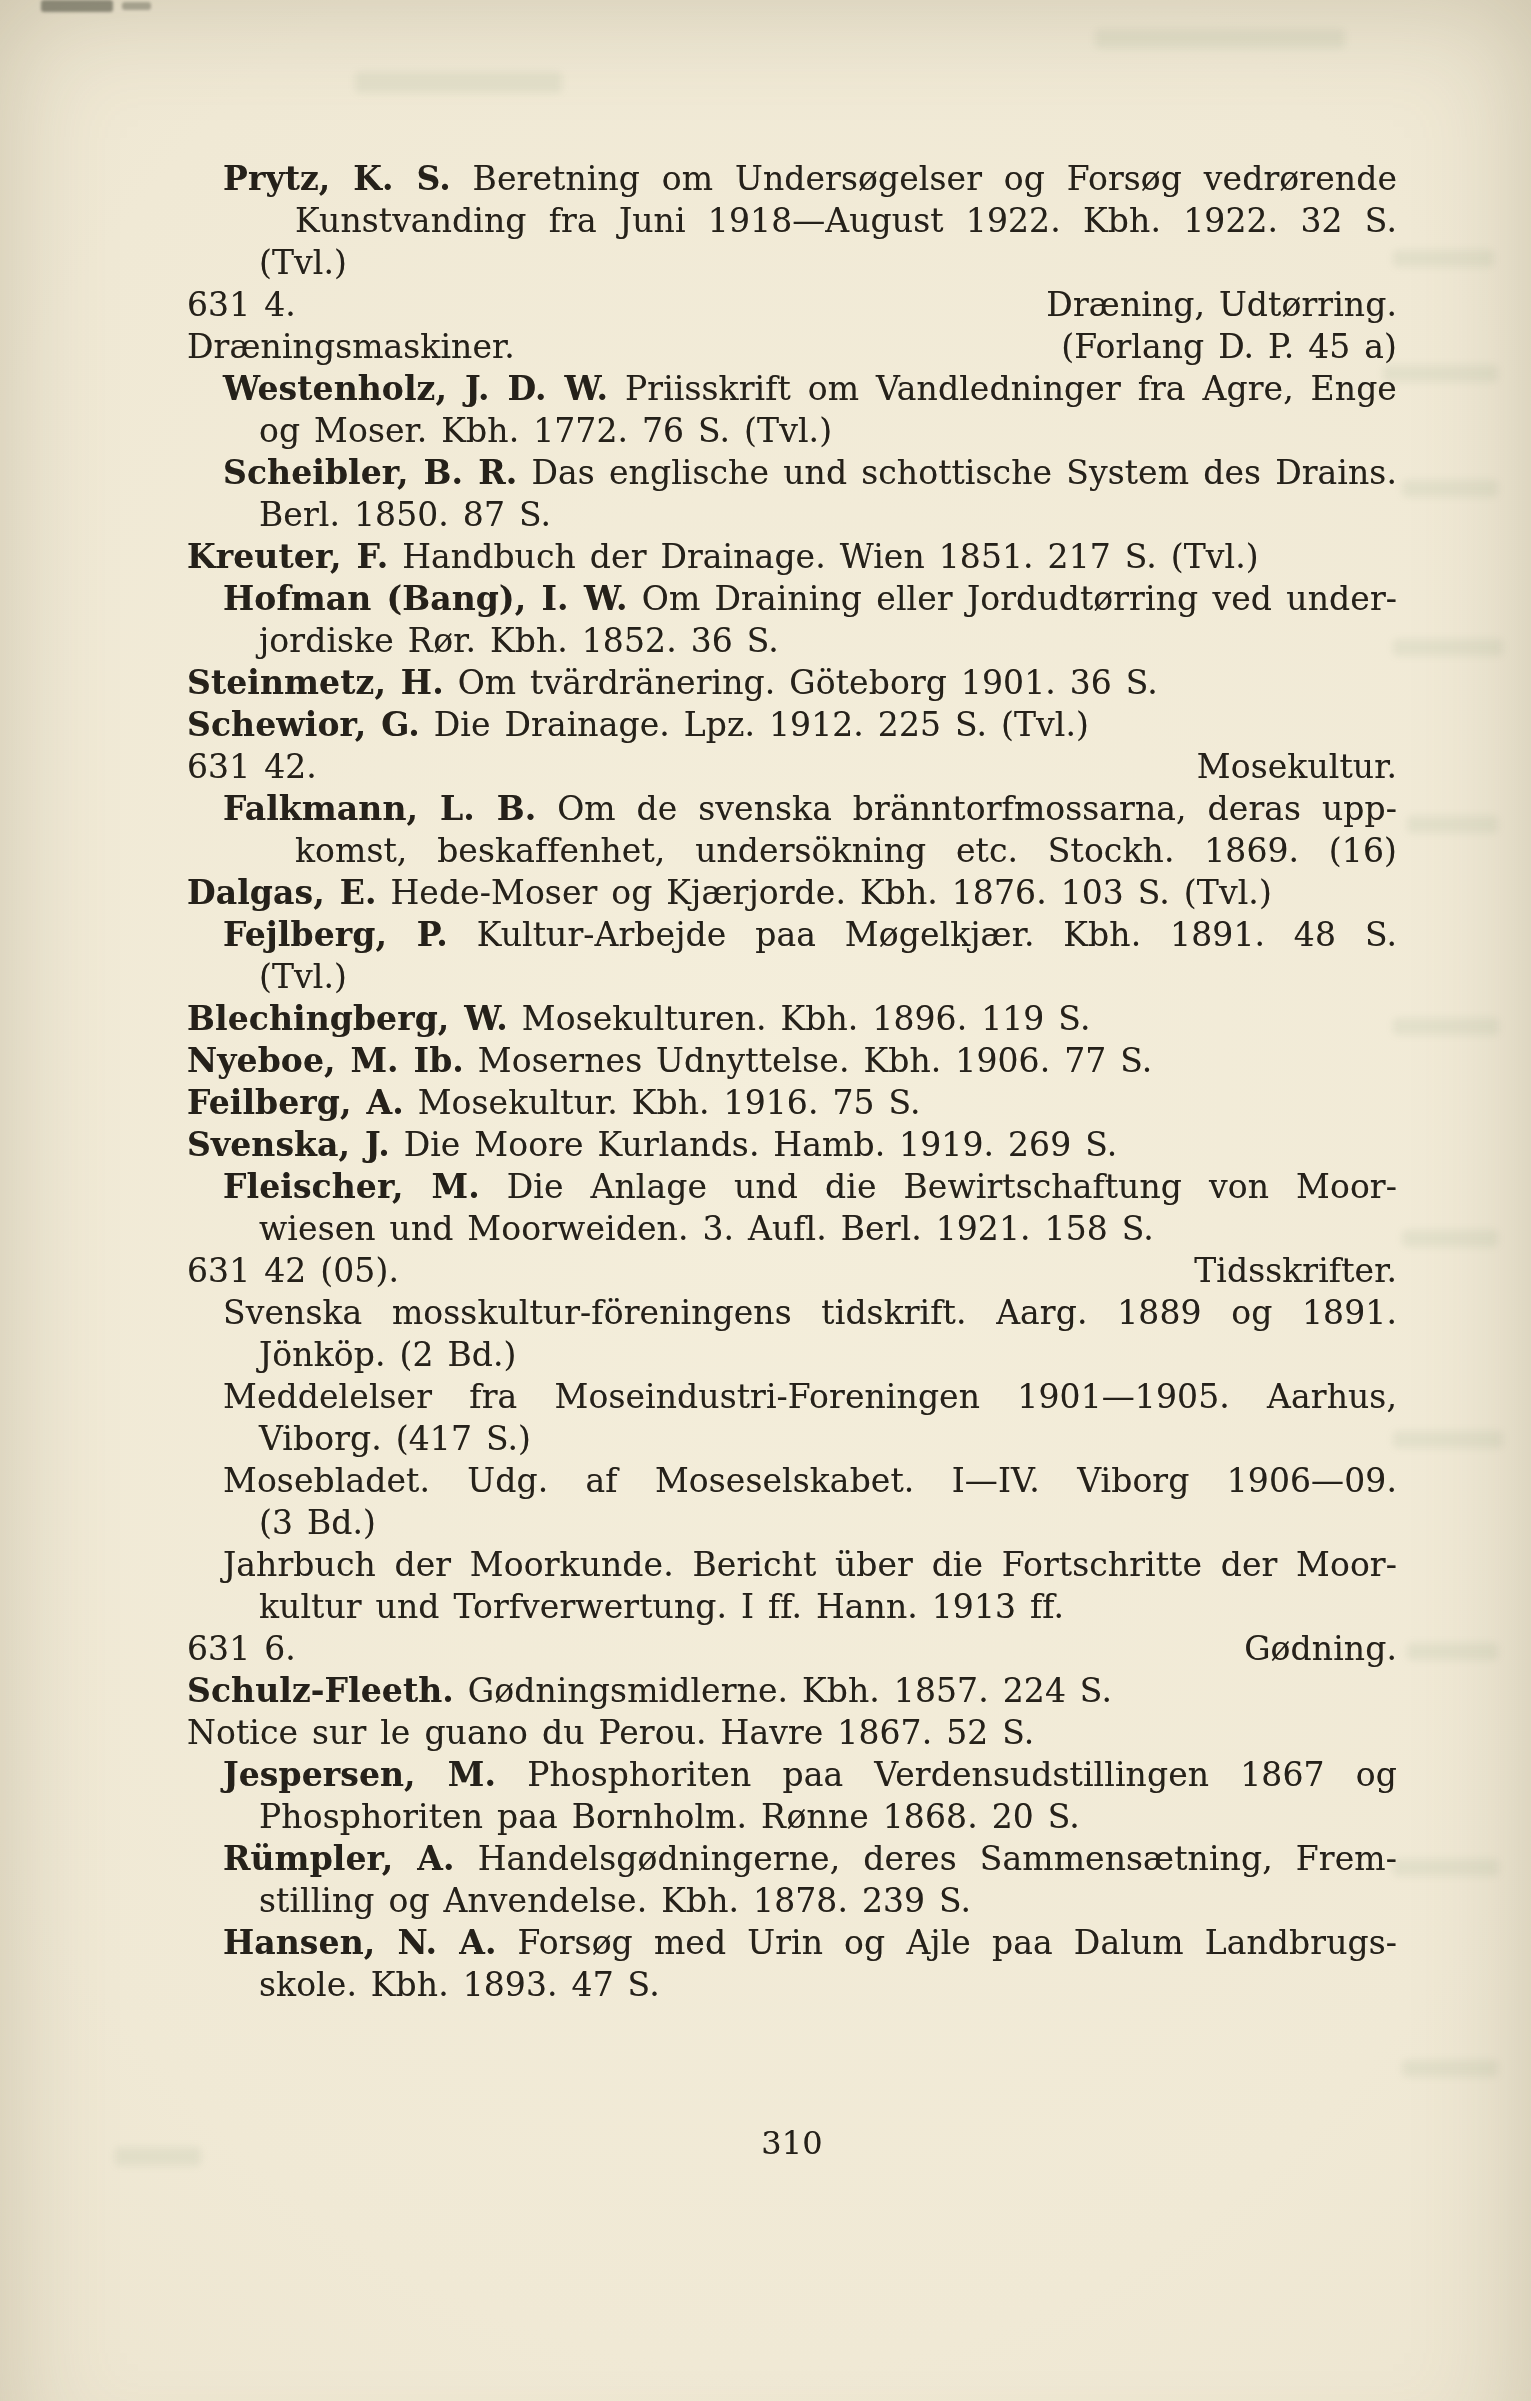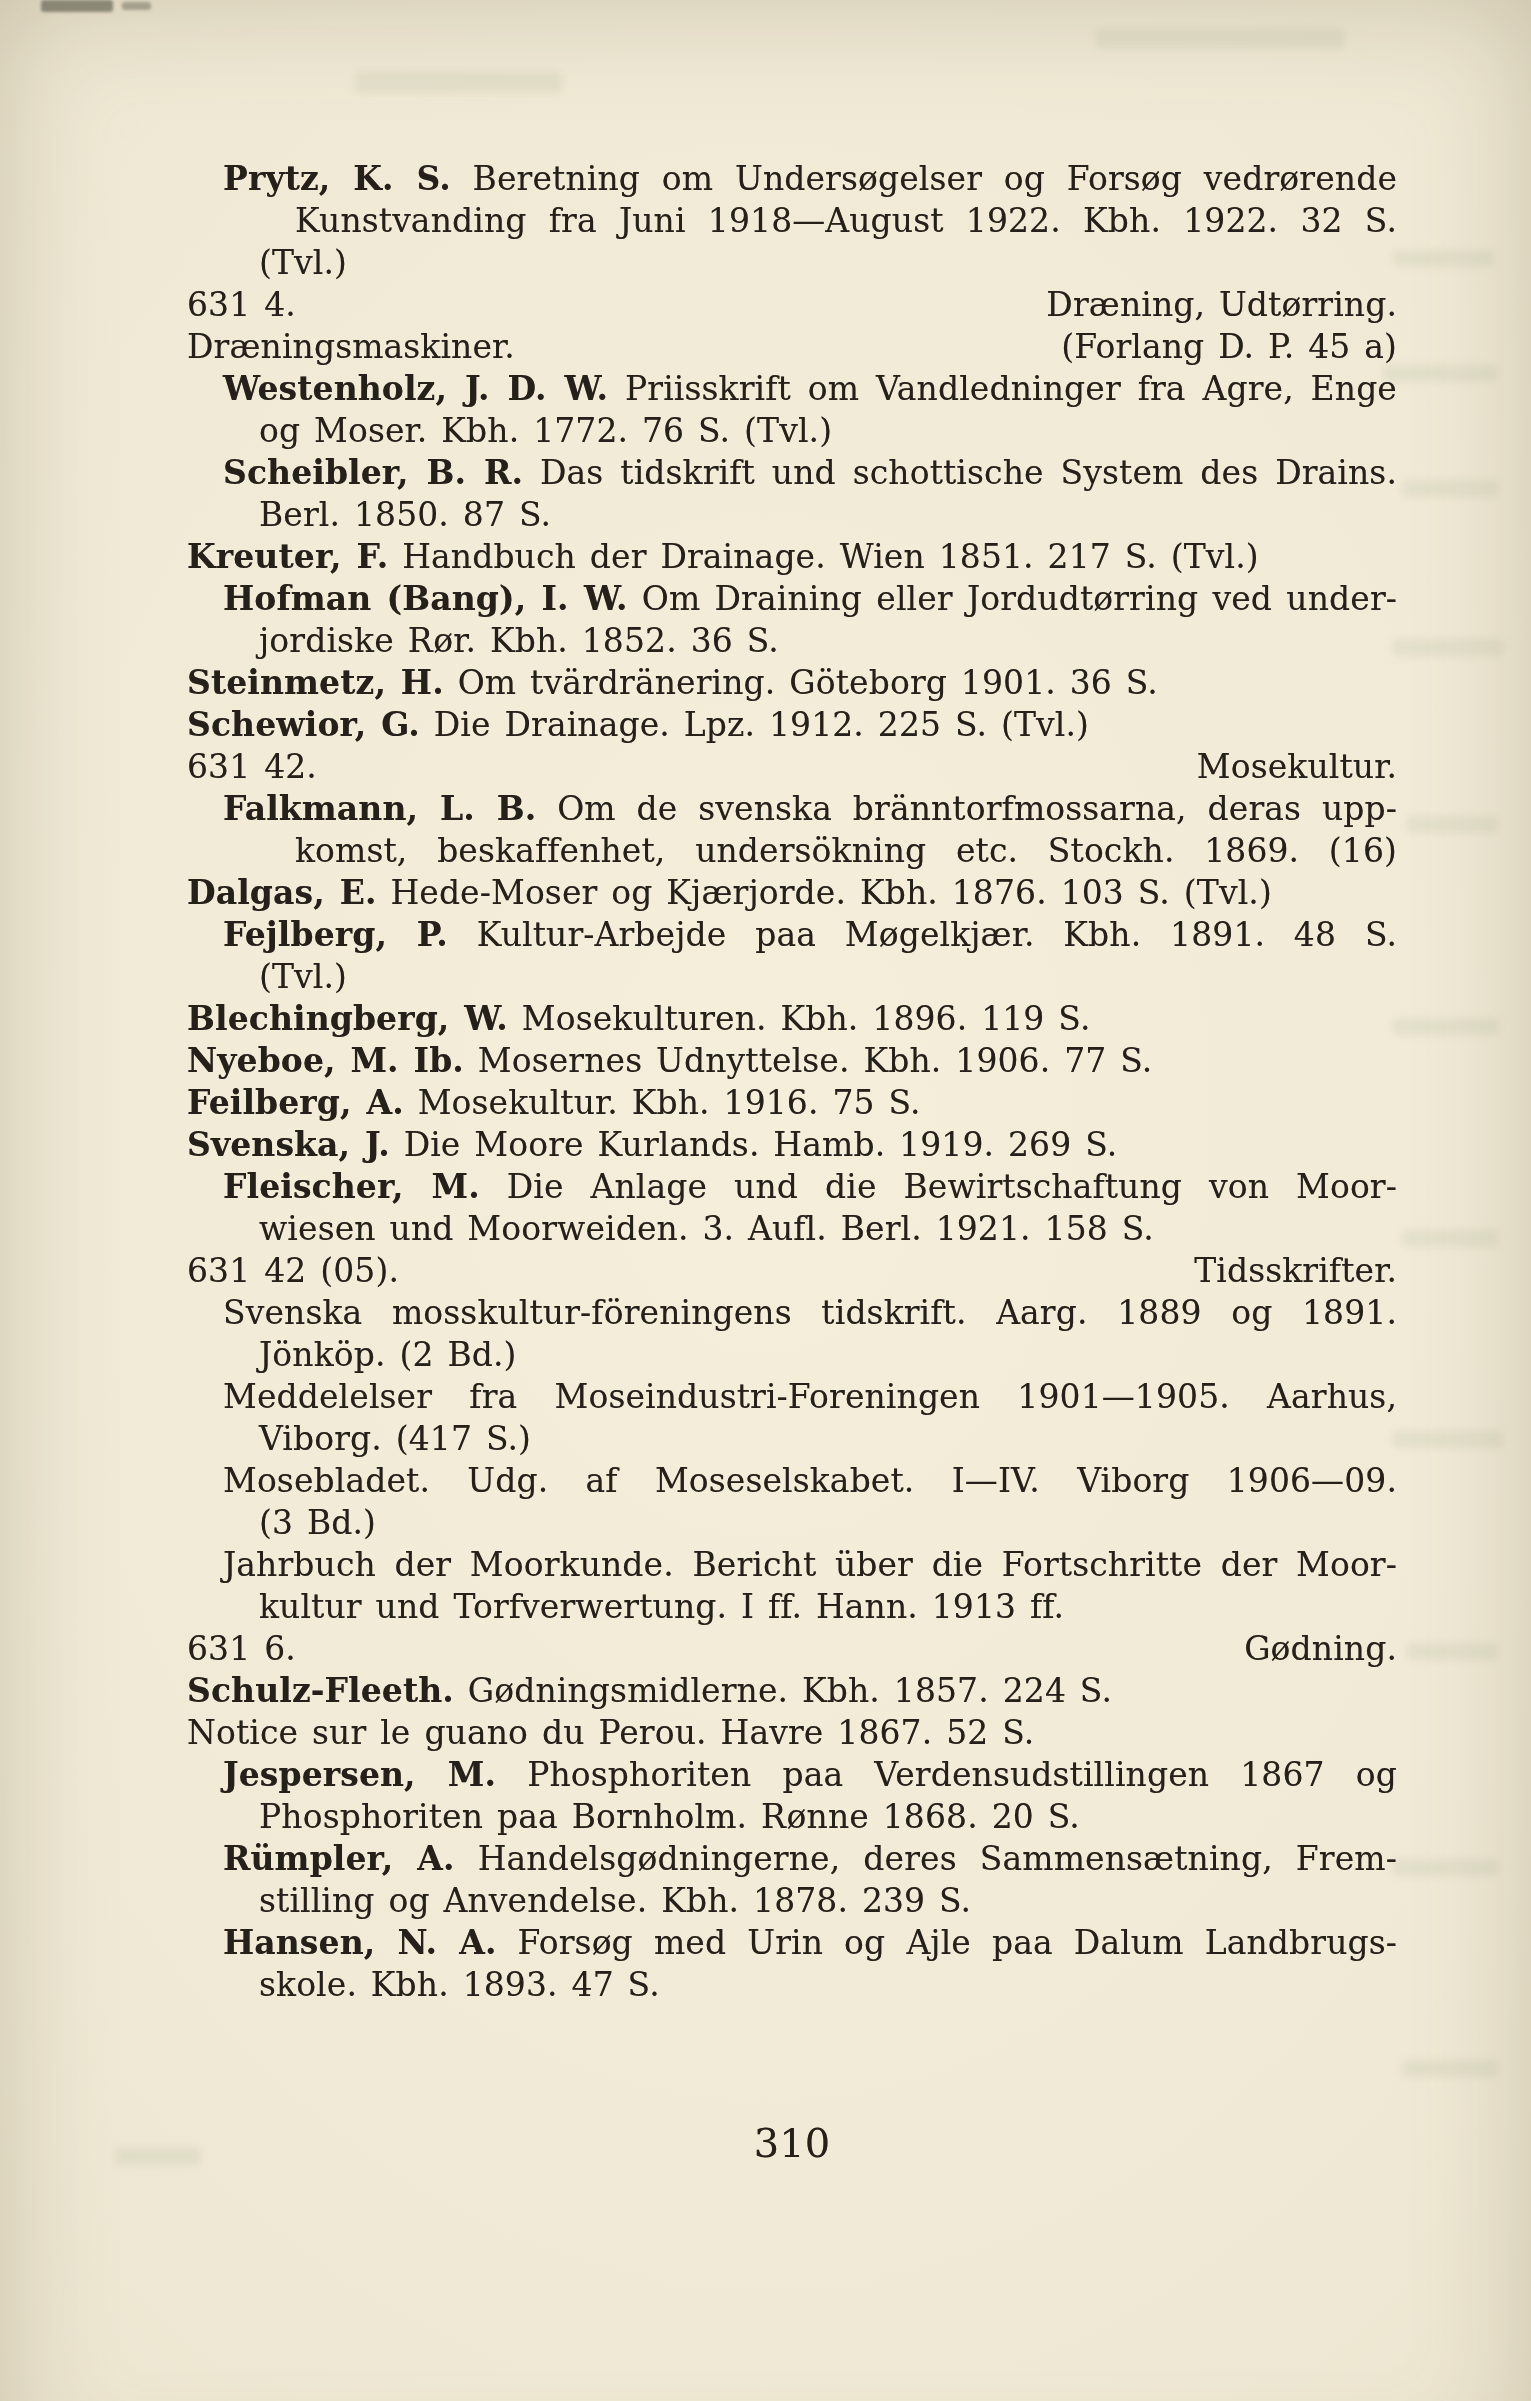--- a/index.html
+++ b/index.html
@@ -55,21 +55,21 @@
     font-weight: normal;
   }
   .split {
     display: flex;
     justify-content: space-between;
   }
 
   .page-number {
     margin-top: 116px;
     text-align: center;
-    font-size: 40px;
+    font-size: 32px;
   }
 </style>
 </head>
 <body>
 
 <div class="page">
 
   <div class="artifacts">
     <div class="smudge" style="left:41px; top:0; width:72px; height:11.5px;"></div>
     <div class="smudge" style="left:122px; top:1.9px; width:29px; height:7.7px; background:rgba(58,60,46,0.35);"></div>
@@ -102,21 +102,21 @@
         </div>
         <div class="split">
           <span>Dræningsmaskiner.</span>
           <span>(Forlang D. P. 45 a)</span>
         </div>
         <div class="entry">
           <div class="line just"><span class="lead">Westenholz, J. D. W.</span> <span>Priisskrift om Vandledninger fra Agre, Enge</span></div>
           <div class="line cont">og Moser. Kbh. 1772. 76 S. (Tvl.)</div>
         </div>
         <div class="entry">
-          <div class="line just"><span class="lead">Scheibler, B. R.</span> <span>Das tidskrift und schottische System des Drains.</span></div>
+          <div class="line just"><span class="lead">Scheibler, B. R.</span> <span>Das englische und schottische System des Drains.</span></div>
           <div class="line cont">Berl. 1850. 87 S.</div>
         </div>
         <div class="entry">
           <div class="line"><span class="lead">Kreuter, F.</span> <span>Handbuch der Drainage. Wien 1851. 217 S. (Tvl.)</span></div>
         </div>
         <div class="entry">
           <div class="line just"><span class="lead">Hofman (Bang), I. W.</span> <span>Om Draining eller Jordudtørring ved under-</span></div>
           <div class="line cont">jordiske Rør. Kbh. 1852. 36 S.</div>
         </div>
         <div class="entry">

